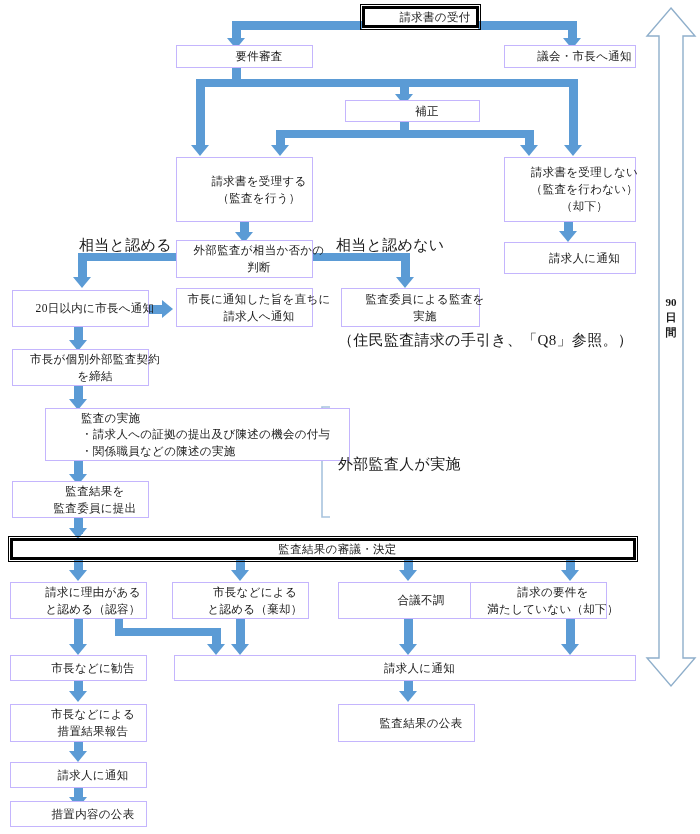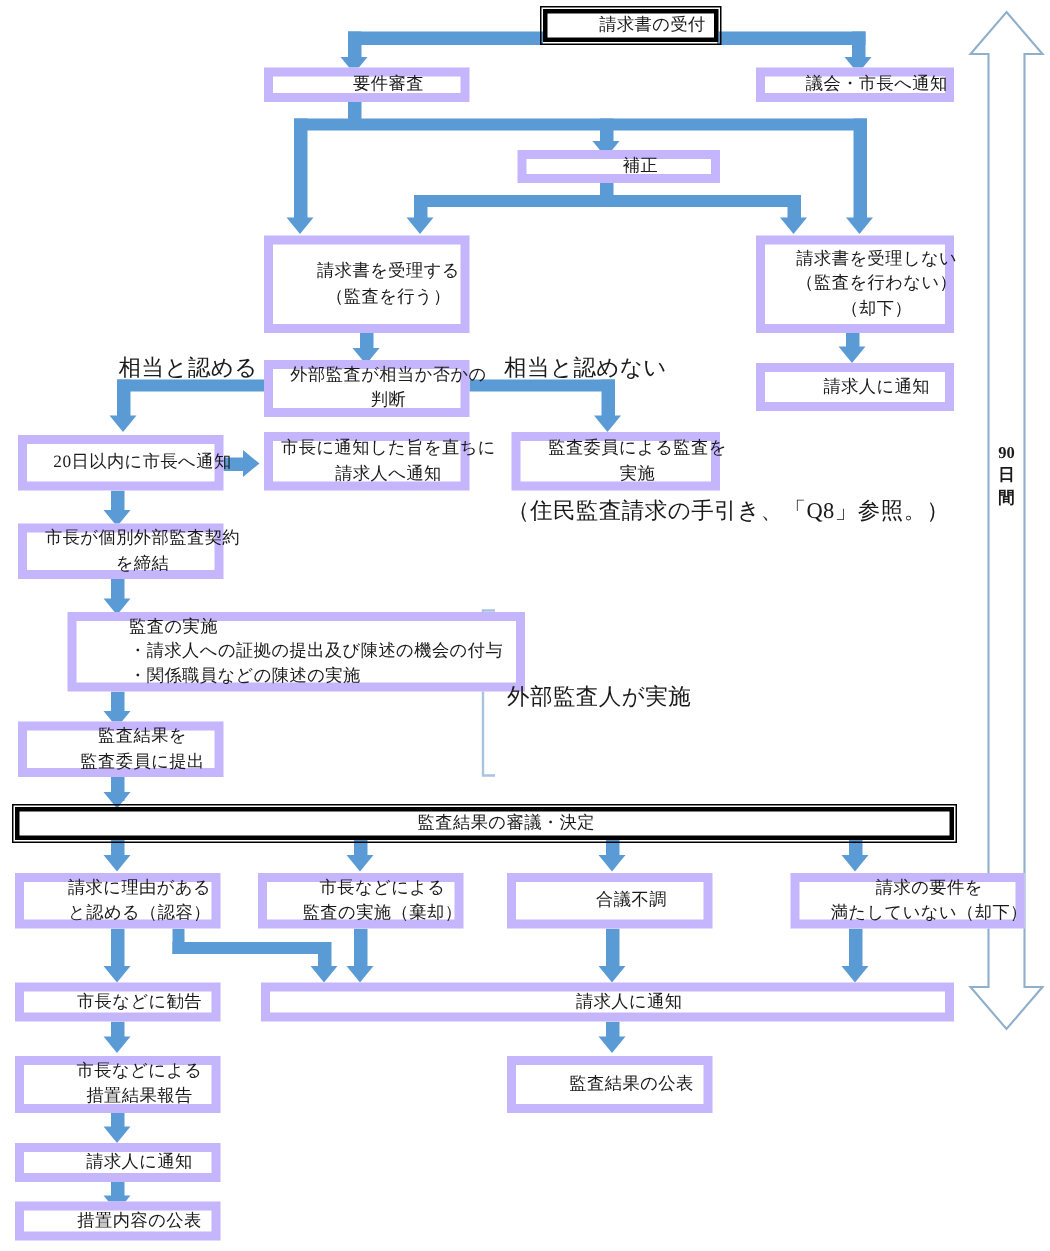--- a/index.html
+++ b/index.html
@@ -14,21 +14,21 @@
     width:700px;
     height:834px;
     background:#ffffff;
     overflow:hidden;
   }
 
   
   .box{
     position:absolute;
     box-sizing:border-box;
-    border:6px solid #c4b5fd;
+    border:1px solid #c4b5fd;
     background:#ffffff;
     display:flex;
     flex-direction:column;
     align-items:center;
     justify-content:center;
     text-align:center;
     font-size:11.5px;
     line-height:1.45;
     letter-spacing:0.3px;
     padding:2px 4px;
@@ -284,28 +284,28 @@
     <span class="ln">監査結果の審議・決定</span>
   </div>
 
   <div class="box" style="left:10px;top:582px;width:137px;height:37px;">
     <span class="ln">請求に理由がある</span>
     <span class="ln">と認める（認容）</span>
   </div>
 
   <div class="box" style="left:172px;top:582px;width:137px;height:37px;">
     <span class="ln">市長などによる</span>
-    <span class="ln">監査の実施（棄却）</span>
+    <span class="ln">と認める（棄却）</span>
   </div>
 
   <div class="box" style="left:338px;top:582px;width:137px;height:37px;">
     <span class="ln">合議不調</span>
   </div>
 
-  <div class="box" style="left:527px;top:582px;width:156px;height:37px;">
+  <div class="box" style="left:470px;top:582px;width:137px;height:37px;">
     <span class="ln">請求の要件を</span>
     <span class="ln">満たしていない（却下）</span>
   </div>
 
   <div class="box" style="left:10px;top:655px;width:137px;height:26px;">
     <span class="ln">市長などに勧告</span>
   </div>
 
   <div class="box" style="left:174px;top:655px;width:462px;height:26px;">
     <span class="ln">請求人に通知</span>

